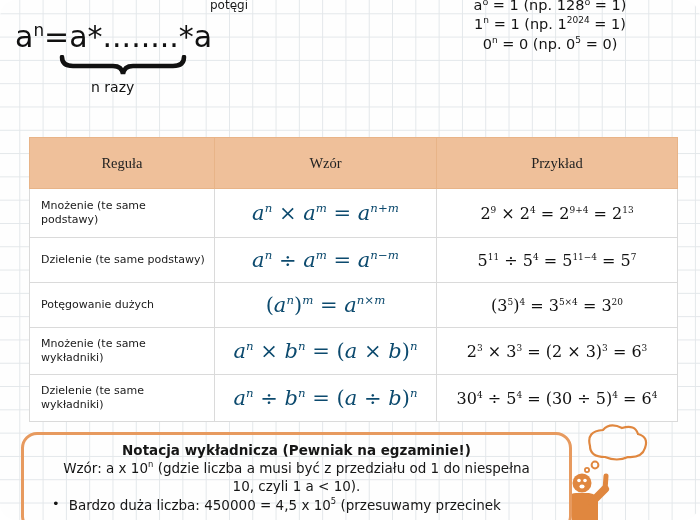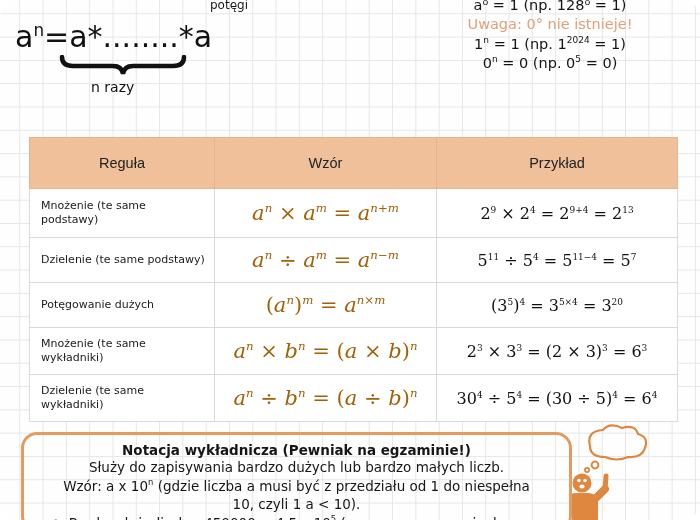--- a/index.html
+++ b/index.html
@@ -119,21 +119,21 @@
     table-layout: fixed;
     background: #ffffff;
   }
   #rules-table col.c1 { width: 185px; }
   #rules-table col.c2 { width: 222px; }
   #rules-table col.c3 { width: 241px; }
 
   #rules-table th {
     background: #efc09a;
     color: #222;
-    font-family: Liberation Sans, sans-serif;
+    font-family: Liberation Serif, serif;
     font-weight: normal;
     font-size: 14.5px;
     height: 51px;
     border: 1px solid #e8b488;
     text-align: center;
   }
   #rules-table td {
     border: 1px solid #dadada;
     background: #ffffff;
     vertical-align: middle;
@@ -141,21 +141,21 @@
   #rules-table td.rule {
     font-family: "DejaVu Sans", sans-serif;
     font-size: 11px;
     color: #1a1a1a;
     padding: 4px 8px 4px 11px;
     line-height: 1.28;
   }
   #rules-table td.formula {
     font-family: "DejaVu Serif", serif;
     font-size: 21px;
-    color: #a16207;
+    color: #0c4a6e;
     text-align: center;
     font-style: italic;
     white-space: nowrap;
   }
   #rules-table td.formula .up { font-style: normal; }
   #rules-table td.example {
     font-family: "DejaVu Serif", serif;
     font-size: 16px;
     color: #111;
     text-align: center;
@@ -224,21 +224,20 @@
 </style>
 </head>
 <body>
 
 <div id="page">
 
   <div id="top-label">potęgi</div>
 
   <div id="notes">
     <div class="line">a⁰ = 1 (np. 128⁰ = 1)</div>
-    <div class="line warn">Uwaga: 0° nie istnieje!</div>
     <div class="line"><span>1</span><sup>n</sup><span> = 1 (np. 1</span><sup>2024</sup><span> = 1)</span></div>
     <div class="line"><span>0</span><sup>n</sup><span> = 0 (np. 0</span><sup>5</sup><span> = 0)</span></div>
   </div>
 
   <div id="def-formula">
     <div class="eq"><span>a</span><sup>n</sup><span>=a*........*a</span></div>
     <svg class="brace" viewBox="0 0 128 20">
       <path d="M3 2 Q3 11 14 11 L54 11 Q63 11 64 19 Q65 11 74 11 L114 11 Q125 11 125 2" fill="none" stroke="#111" stroke-width="4.5" stroke-linecap="round"></path>
     </svg>
     <div class="nrazy">n razy</div>
@@ -307,21 +306,20 @@
         </td>
         <td class="example">
           <span>30</span><sup>4</sup><span> ÷ </span><span>5</span><sup>4</sup><span> = </span><span>(</span><span>30 ÷ 5</span><span>)</span><sup>4</sup><span> = </span><span>6</span><sup>4</sup>
         </td>
       </tr>
     </tbody>
   </table>
 
   <div id="callout">
     <div class="co-title">Notacja wykładnicza (Pewniak na egzaminie!)</div>
-    <div class="co-line">Służy do zapisywania bardzo dużych lub bardzo małych liczb.</div>
     <div class="co-line"><span>Wzór: a x 10</span><sup>n</sup><span> (gdzie liczba a musi być z przedziału od 1 do niespełna</span></div>
     <div class="co-line">10, czyli 1 a &lt; 10).</div>
     <div class="co-bullet">
       <span class="dot">•</span>
       <span><span>Bardzo duża liczba: 450000 = 4,5 x 10</span><sup>5</sup><span> (przesuwamy przecinek</span></span>
     </div>
   </div>
 
   <svg id="thinker" viewBox="0 0 128 96">
 

